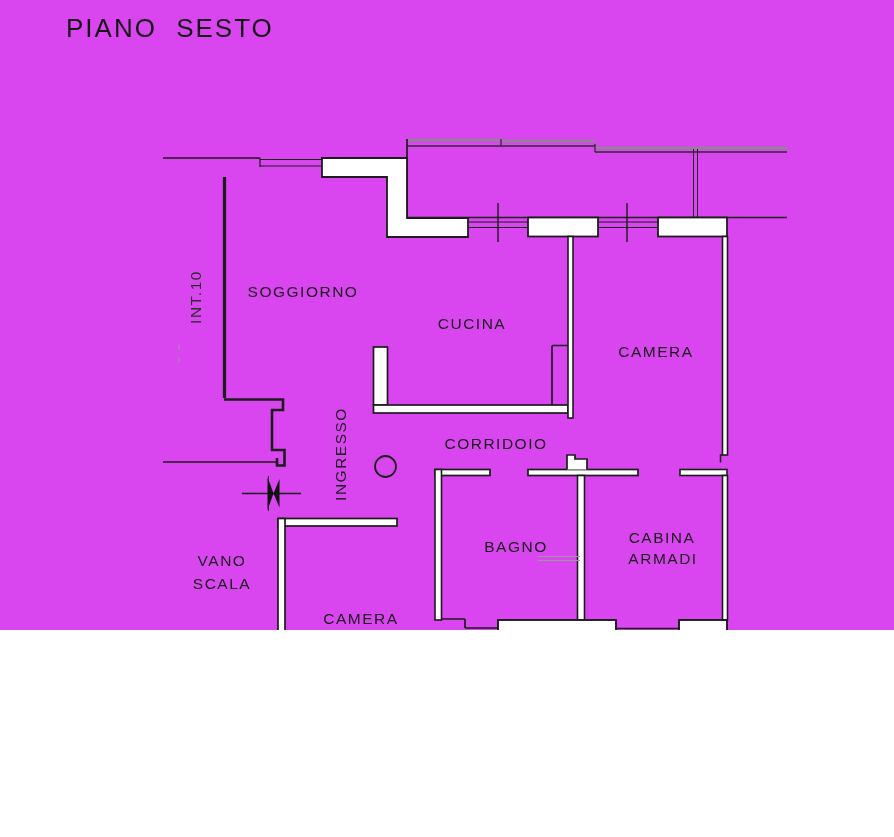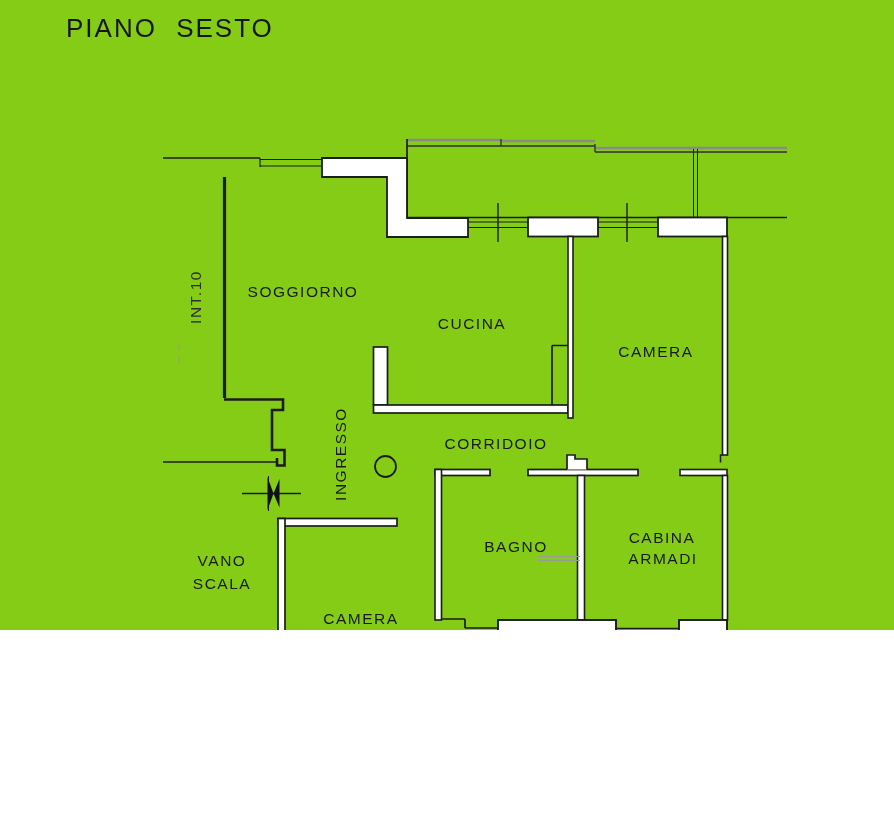--- a/index.html
+++ b/index.html
@@ -1,16 +1,16 @@
 <!DOCTYPE html>
 <html><head>
 <meta charset="utf-8">
 <style>
   html,body{margin:0;padding:0;background:#ffffff;}
-  .stage{position:relative;width:894px;height:630px;background:#84cc16;overflow:hidden;}
+  .stage{position:relative;width:894px;height:630px;background:#d946ef;overflow:hidden;}
   svg{display:block;}
   
   .ln{stroke:#1c1c1c;fill:none;stroke-linecap:butt;}
   .band{stroke:#1c1c1c;fill:#ffffff;}
   .thin{stroke-width:1.2;}
   .mid{stroke-width:1.7;}
   .thick{stroke-width:2.6;}
   .xthick{stroke-width:3.2;}
   .gray{stroke:#8a8a8a;fill:none;}
   .gray2{stroke:#2e2e2e;fill:none;stroke-width:1.3;}

